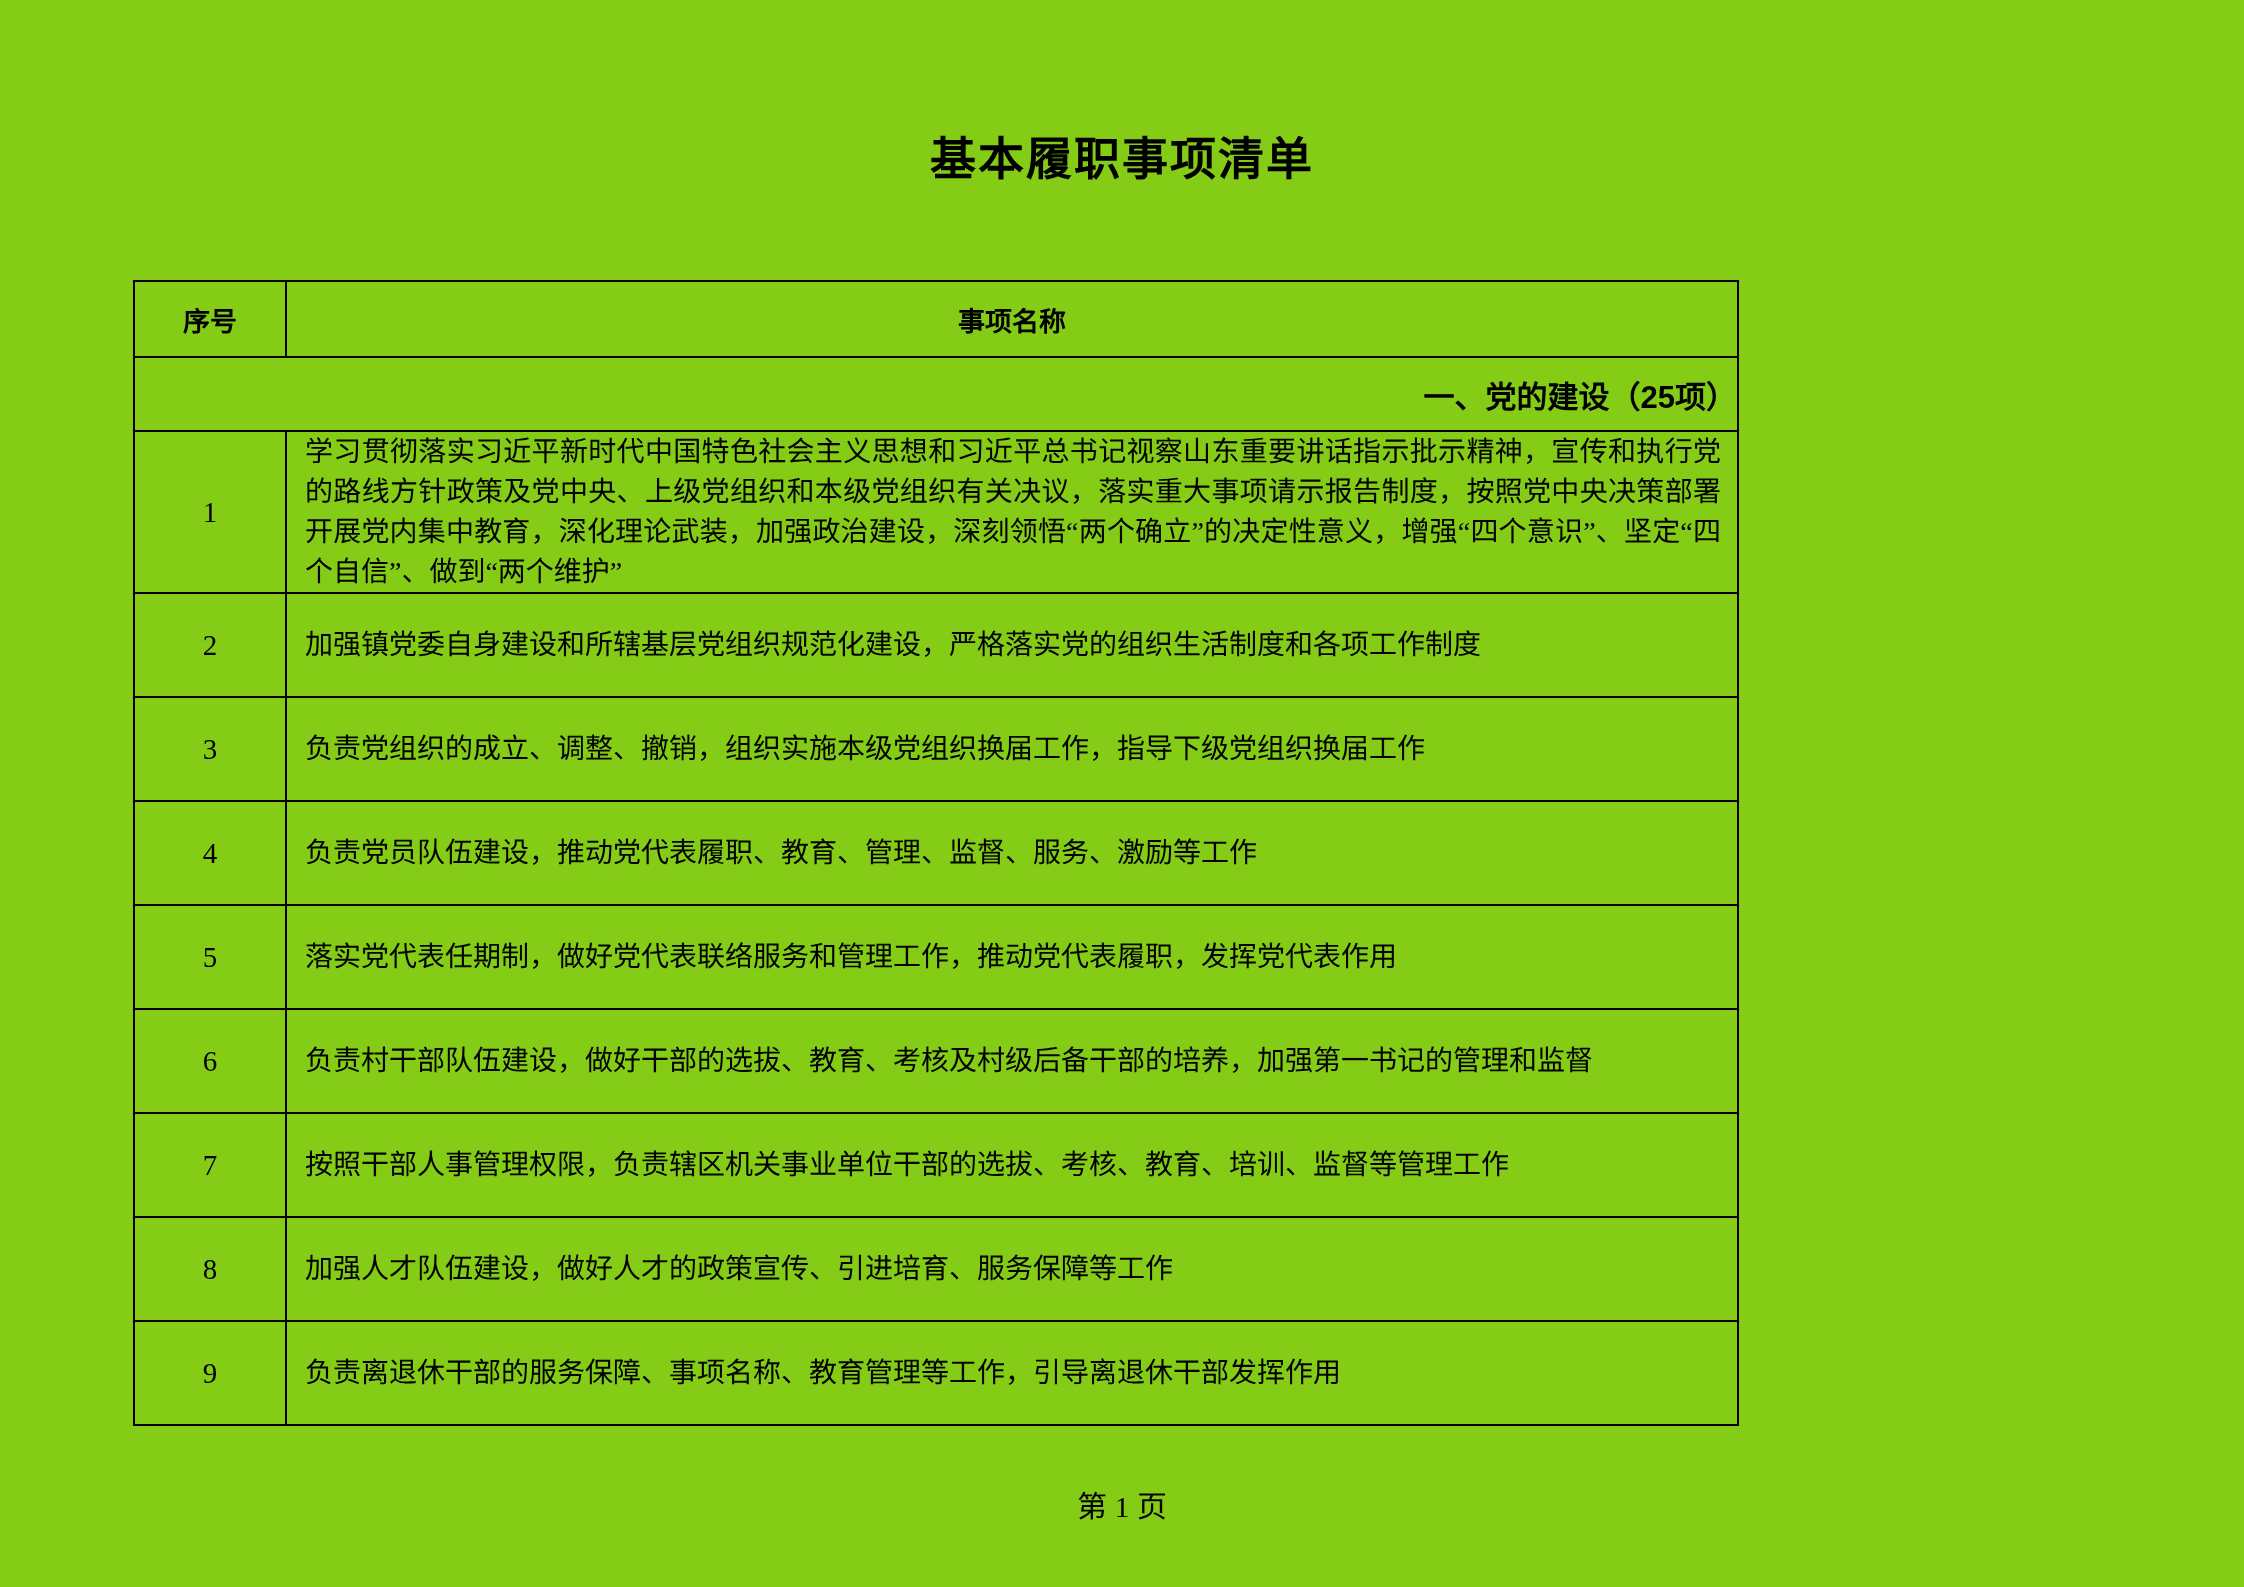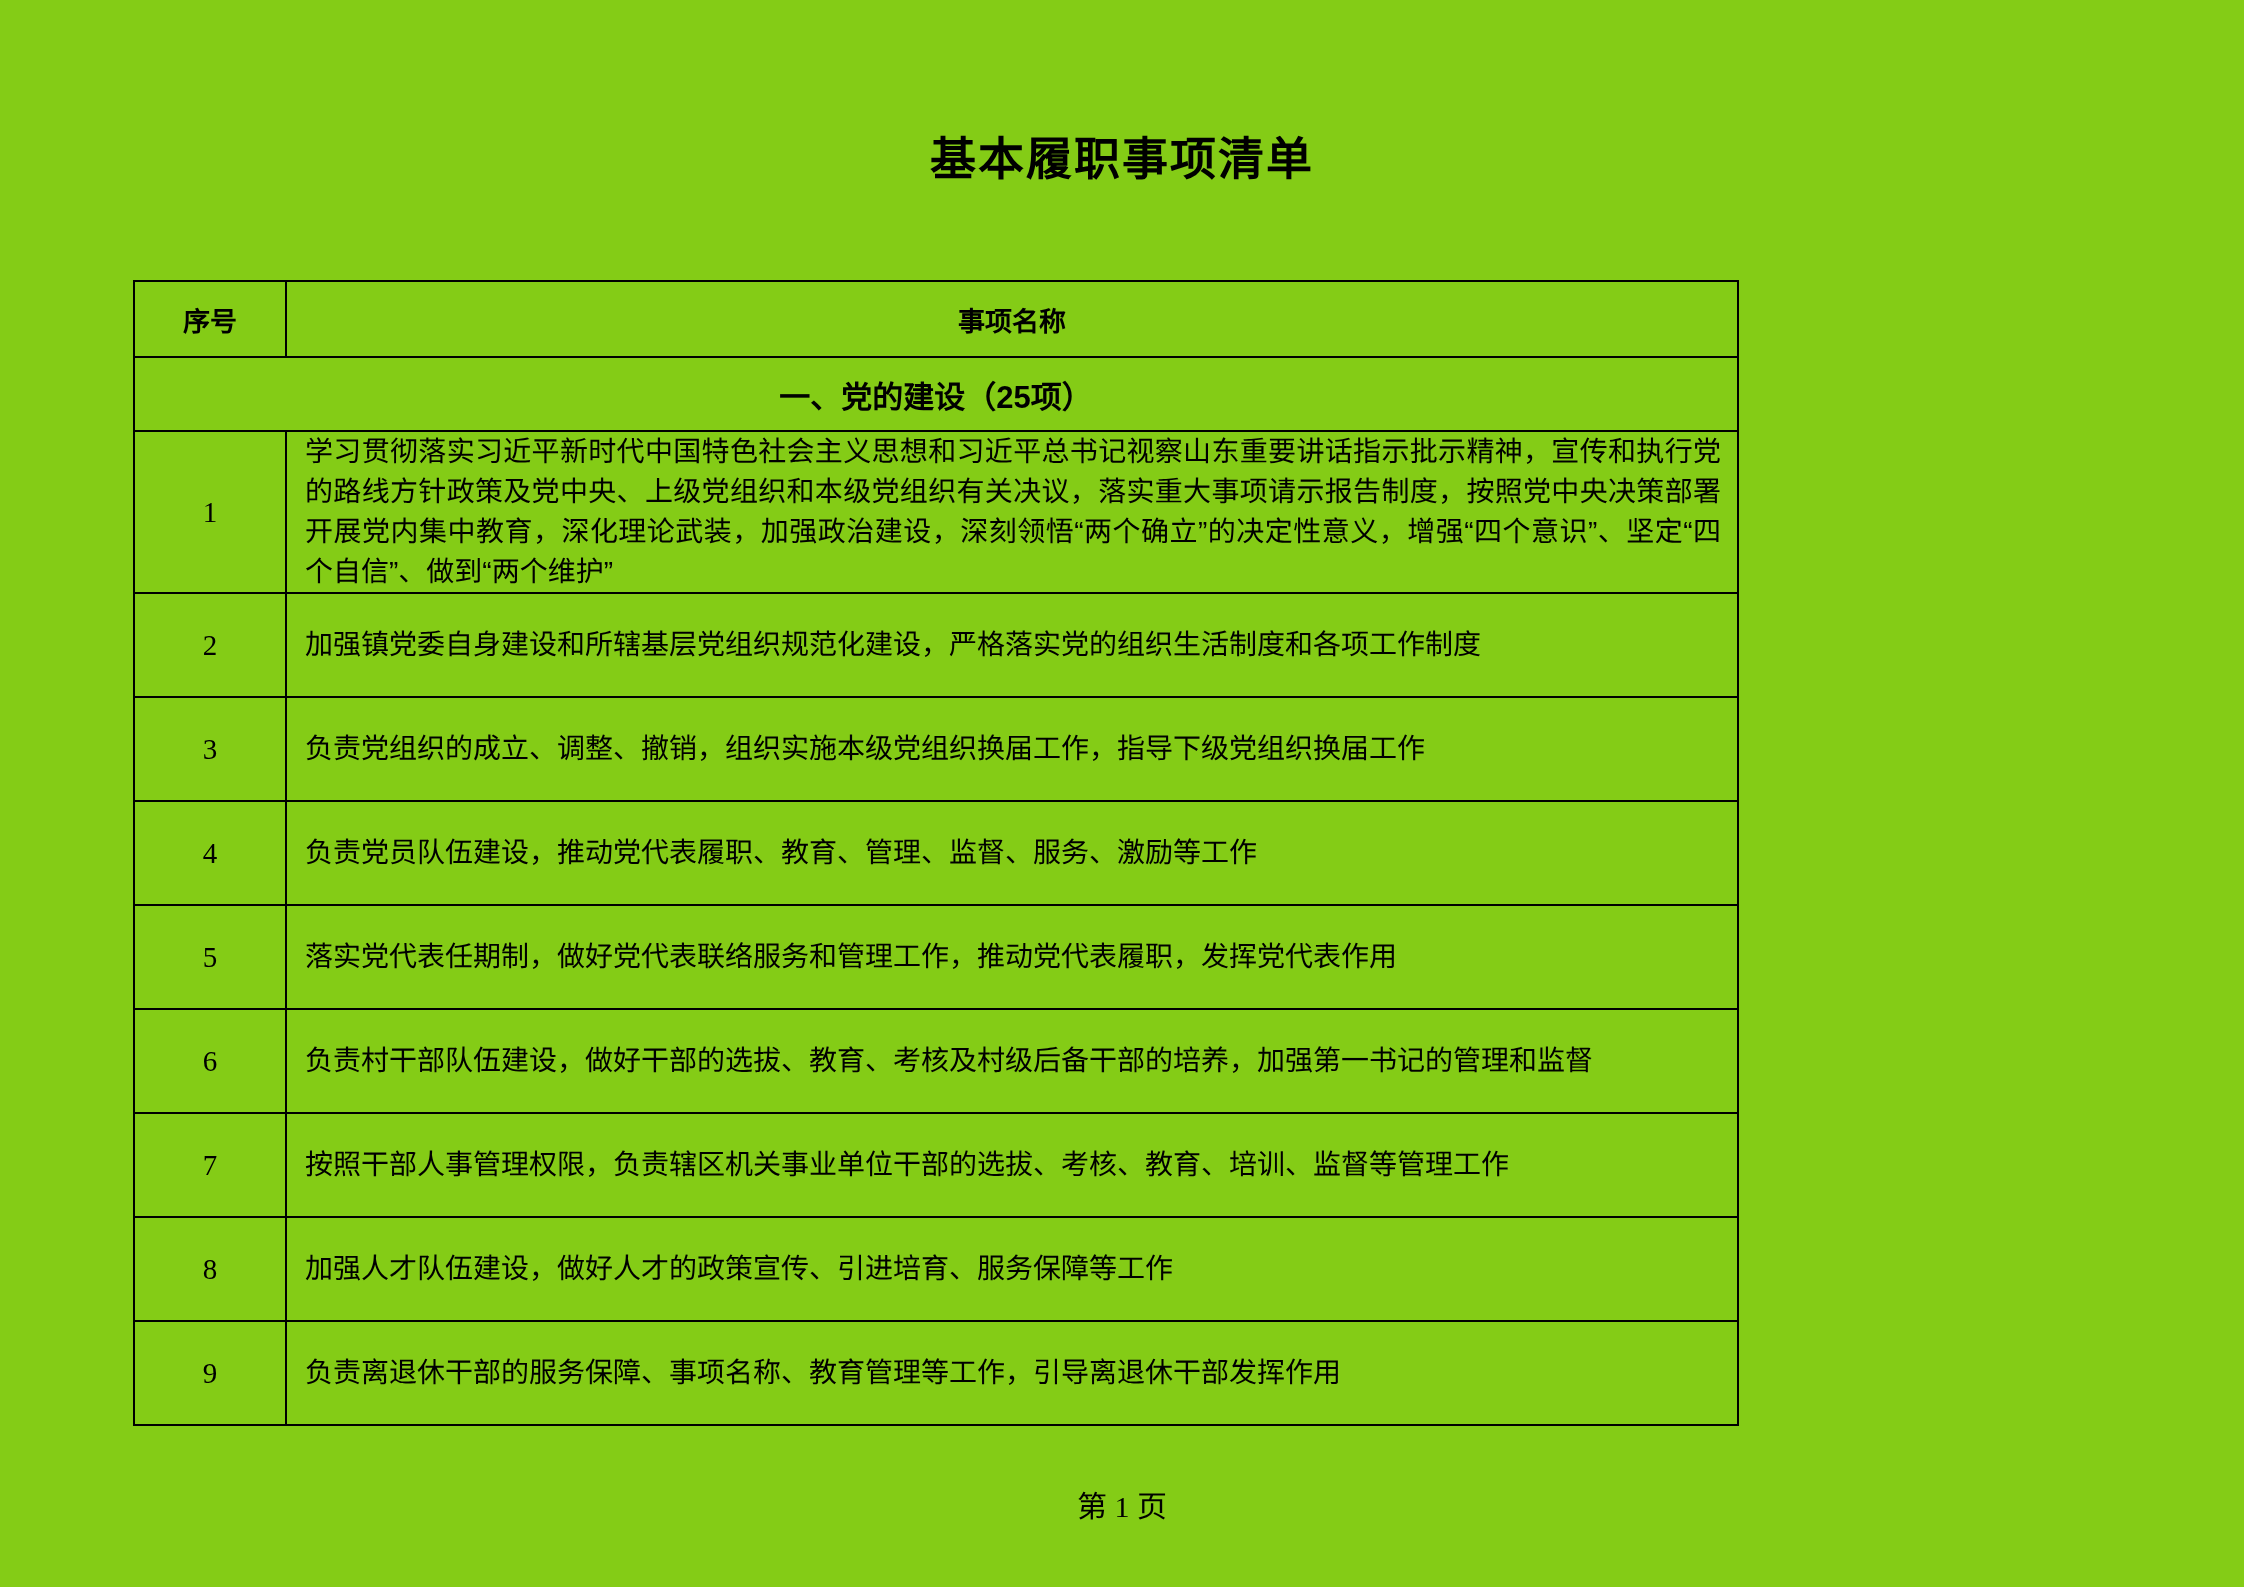--- a/index.html
+++ b/index.html
@@ -45,35 +45,35 @@
     font-family: "Liberation Sans", "DejaVu Sans", sans-serif;
     font-weight: bold;
     font-size: 27px;
     text-align: center;
   }
   .section-row td {
     height: 72px;
     font-family: "Liberation Sans", "DejaVu Sans", sans-serif;
     font-weight: bold;
     font-size: 31px;
-    text-align: center;
+    text-align: right;
     padding-left: 14px;
   }
   .data-row td.cell-index {
     text-align: center;
     font-size: 29px;
     font-family: "Liberation Serif", "DejaVu Serif", serif;
   }
   .data-row td.cell-text {
     font-size: 28px;
     line-height: 40px;
     text-align: justify;
     padding-left: 18px;
     padding-right: 16px;
-    font-family: Liberation Sans, sans-serif;
+    font-family: Liberation Serif, serif;
   }
   .data-row td { height: 102px; }
   .data-row.tall td { height: 132px; }
   .page-footer {
     margin-top: 56px;
     text-align: center;
     font-size: 30px;
     font-family: "Liberation Serif", "DejaVu Serif", serif;
   }
 </style>

